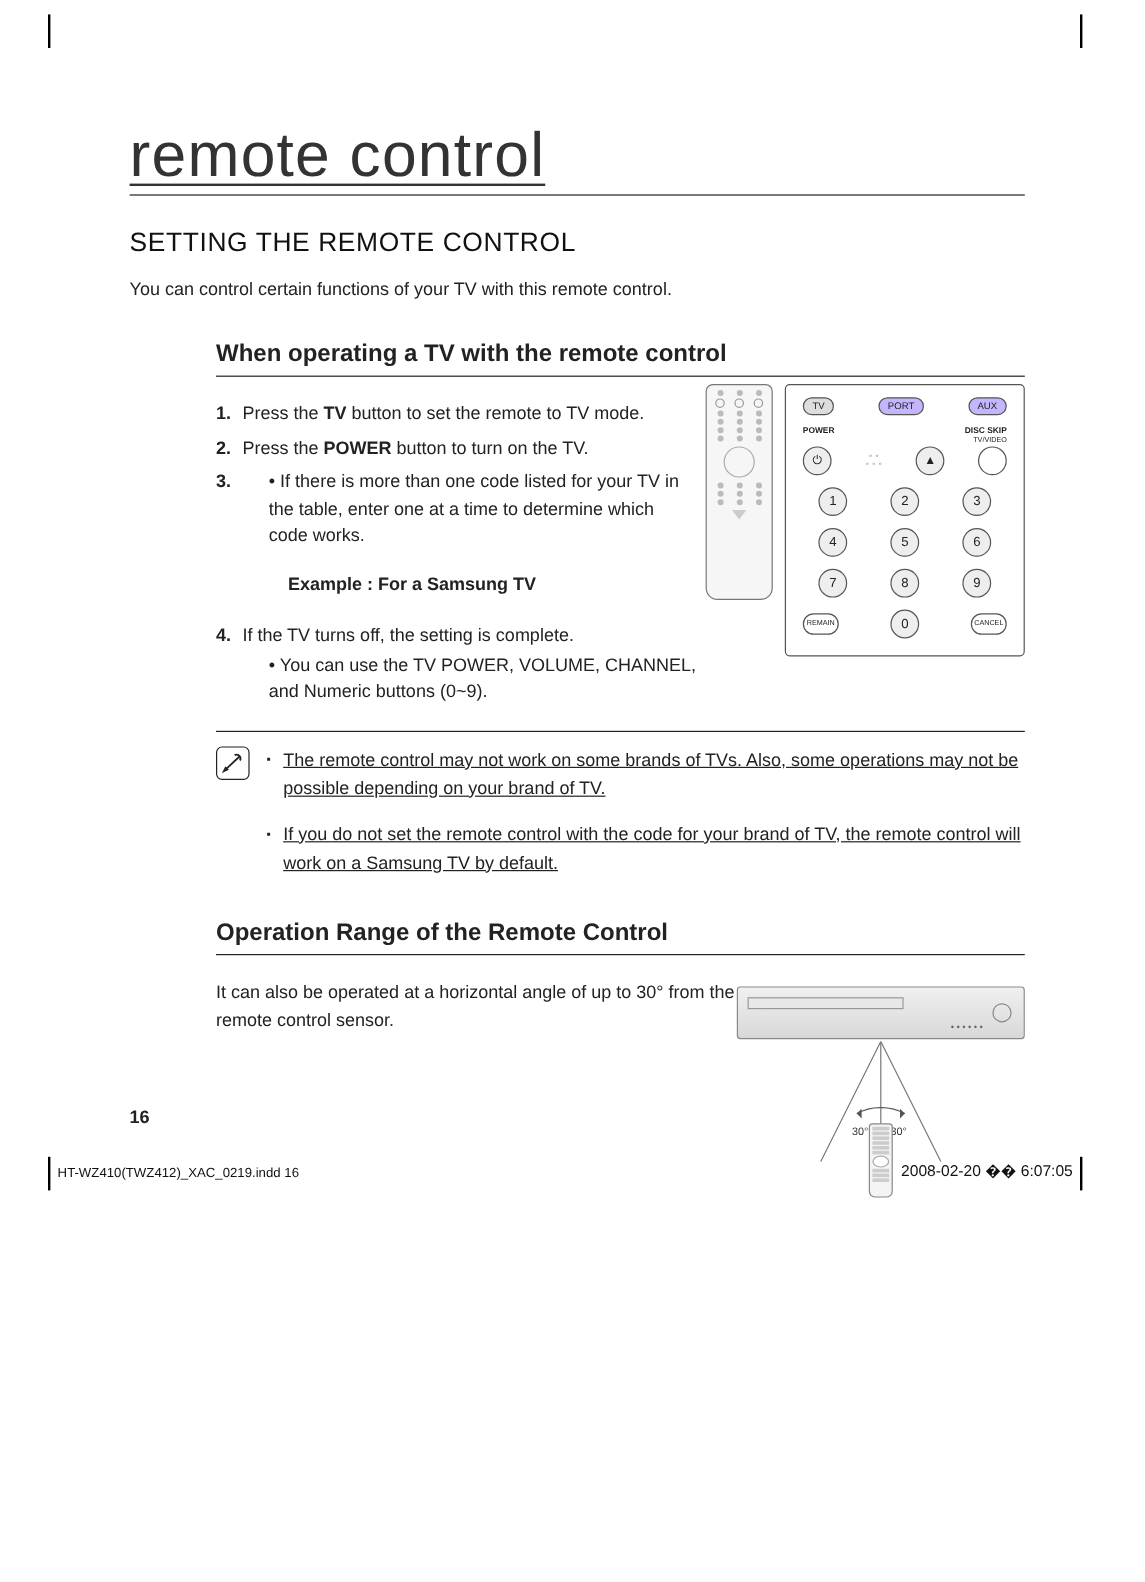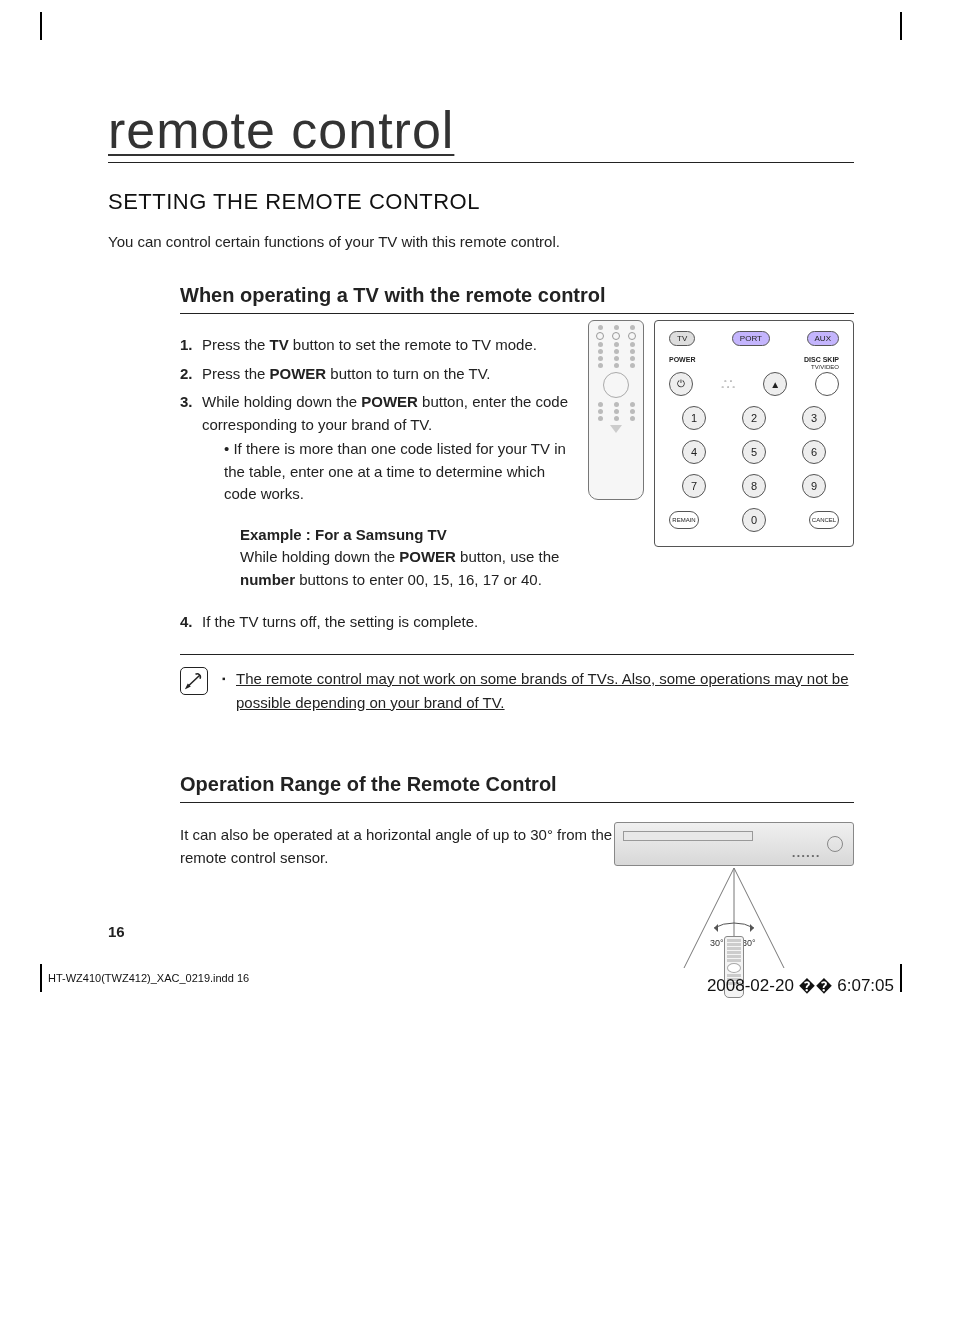--- a/index.html
+++ b/index.html
@@ -59,21 +59,21 @@
   .notes { display:flex; gap:14px; font-size:15px; line-height:1.6; }
   .note-icon {
     flex: 0 0 28px; height:28px; border:1.5px solid #222; border-radius:5px;
     display:flex; align-items:center; justify-content:center;
   }
   .note-icon svg { width:18px; height:18px; }
   .notes ul { list-style:none;text-decoration:underline; }
   .notes li { position:relative; padding-left:14px; margin-bottom:14px; }
   .notes li::before { content:"▪"; position:absolute; left:0; font-size:10px; top:4px; }
 
-  .op-range { margin-top: 44px; }
+  .op-range { margin-top: 20px; }
   .op-body { font-size:15px; line-height:1.55; max-width:460px; }
 
   
   .remote-figure {
     position:absolute; right:100px; top:320px;
     display:flex; gap:10px; align-items:flex-start;
   }
   .remote-small {
     width:56px; height:180px; border:1px solid #777; border-radius:6px 6px 10px 10px;
     background:#f6f6f6; padding:4px; font-size:3px; color:#888;
@@ -123,21 +123,21 @@
   .tiny-remote{
     position:absolute; left:50%; transform:translateX(-50%); bottom:-6px;
     width:20px; height:62px; border:1px solid #888; border-radius:3px 3px 5px 5px;
     background:#f4f4f4; display:flex;flex-direction:column;gap:1px;padding:2px;
   }
   .tiny-remote div{height:3px;background:#ccc;}
   .tiny-remote .c{height:10px;border-radius:50%;border:1px solid #aaa;background:#fff;}
 
   .page-num { position:absolute; left:108px; bottom:64px; font-weight:700; font-size:15px;text-align:right; }
   .footer-left { position:absolute; left:48px; bottom:20px; font-size:11px; color:#111;}
-  .footer-right { position:absolute; right:60px; bottom:8px; font-size:17px; color:#111;}
+  .footer-right { position:absolute; right:60px; bottom:20px; font-size:13px; color:#111;}
 
   b { font-weight:700; }
 </style>
 </head>
 <body>
 
 <div class="page">
   <div class="crop-tl"></div>
   <div class="crop-tr"></div>
   <div class="crop-bl"></div>
@@ -154,47 +154,45 @@
       <li>
         <span class="num">1.</span>
         <span><span>Press the </span><b>TV</b><span> button to set the remote to TV mode.</span></span>
       </li>
       <li>
         <span class="num">2.</span>
         <span><span>Press the </span><b>POWER</b><span> button to turn on the TV.</span></span>
       </li>
       <li>
         <span class="num">3.</span>
-        <span><span>While holding down the </span><b>POWER</b><span> button, enter the code corresponding to your brand of TV.</span></span>
         <div class="bullet-sub">If there is more than one code listed for your TV in the table, enter one at a time to determine which code works.</div>
 
         <div class="example-block">
           <div class="example-title">Example : For a Samsung TV</div>
-          <div class="example-body">
-            <span>While holding down the </span><b>POWER</b><span> button, use the </span><b>number</b><span> buttons to enter 00, 15, 16, 17 or 40.</span>
-          </div>
         </div>
       </li>
       <li>
         <span class="num">4.</span>
         <span>If the TV turns off, the setting is complete.</span>
+        <div class="bullet-sub">You can use the TV POWER, VOLUME, CHANNEL, and Numeric buttons (0~9).</div>
       </li>
     </ol>
 
     <div class="notes-rule"></div>
     <div class="notes">
       <div class="note-icon">
         <svg viewBox="0 0 24 24" fill="none" stroke="#222" stroke-width="2">
           <path d="M3 20 L20 4"></path>
             <path d="M14 3 C18 1 22 5 20 9"></path>
             <path d="M2 21 L6 19 L4 17 Z" fill="#222"></path>
         </svg>
       </div>
       <ul>
         <li>The remote control may not work on some brands of TVs. Also, some operations may not be possible depending on your brand of TV.</li>
+        <li>If you do not set the remote control with the code for your brand of TV, the remote control will work on a Samsung TV by default.</li>
       </ul>
     </div>
 
     <div class="op-range">
       <h3 class="heading rule">Operation Range of the Remote Control</h3>
       <p class="op-body">It can also be operated at a horizontal angle of up to 30° from the remote control sensor.</p>
     </div>
   </div>
 
   <div class="remote-figure">

